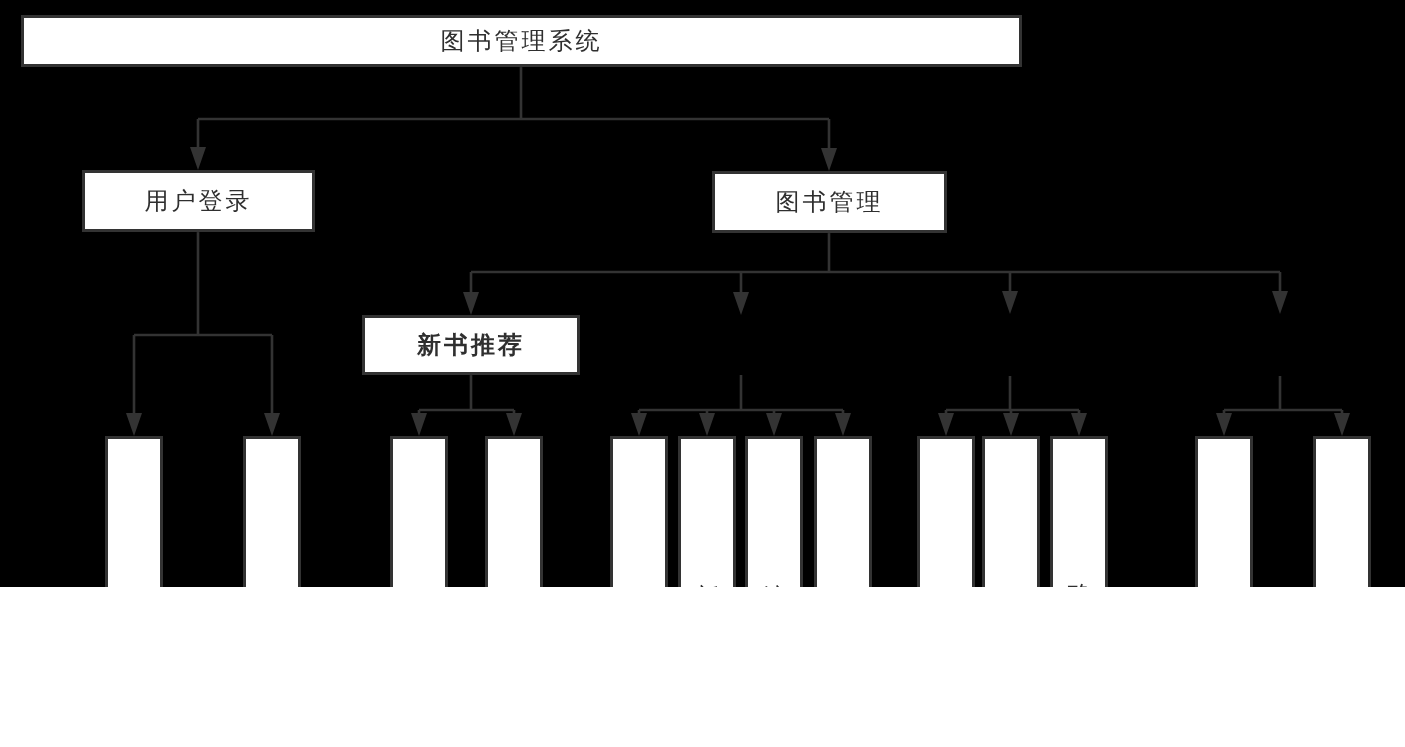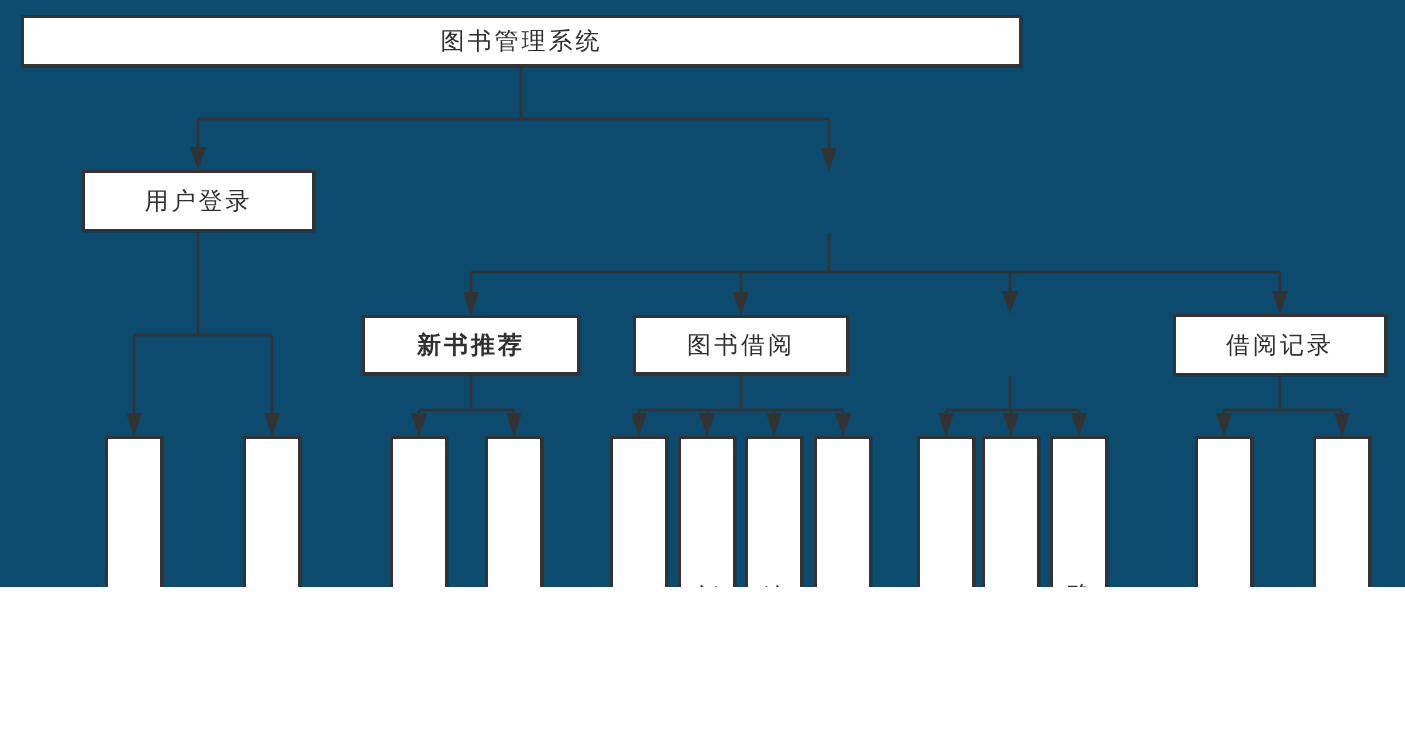--- a/index.html
+++ b/index.html
@@ -2,21 +2,21 @@
 <html><head>
 <meta charset="utf-8">
 <style>
   * { margin: 0; padding: 0; box-sizing: border-box; }
   html, body { background: #ffffff; }
   body { font-family: "Liberation Sans", "DejaVu Sans", sans-serif; }
   #canvas {
     position: relative;
     width: 1405px;
     height: 587px;
-    background: #0c4a6e;
+    background: #000000;
     overflow: hidden;
   }
   #connectors {
     position: absolute;
     left: 0; top: 0;
     width: 1405px; height: 747px;
   }
   .node {
     position: absolute;
     background: #ffffff;
@@ -103,24 +103,23 @@
       <use href="#arrowhead" transform="translate(1011,436)"></use>
       <use href="#arrowhead" transform="translate(1079,436)"></use>
       <use href="#arrowhead" transform="translate(1224,436)"></use>
       <use href="#arrowhead" transform="translate(1342,436)"></use>
     </g>
   </svg>
 
   <div class="node" style="left:21px; top:15px; width:1001px; height:52px;">图书管理系统</div>
 
   <div class="node" style="left:82px; top:170px; width:233px; height:62px;">用户登录</div>
+  <div class="node" style="left:712px; top:171px; width:235px; height:62px;">图书管理</div>
 
   <div class="node" style="left:362px; top:315px; width:218px; height:60px;font-weight:bold;">新书推荐</div>
-  <div class="node" style="left:633px; top:315px; width:216px; height:60px;">图书借阅</div>
-  <div class="node" style="left:1173px; top:314px; width:214px; height:62px;">借阅记录</div>
 
   <div class="leaf" style="left:105px;">用户登录</div>
   <div class="leaf" style="left:243px;">注销登录</div>
 
   <div class="leaf" style="left:390px;">查询图书</div>
   <div class="leaf" style="left:485px;">借阅图书</div>
 
   <div class="leaf" style="left:610px;">查询图书</div>
   <div class="leaf" style="left:678px;">新增图书（管理员）</div>
   <div class="leaf" style="left:745px;">编辑图书（管理员）</div>

